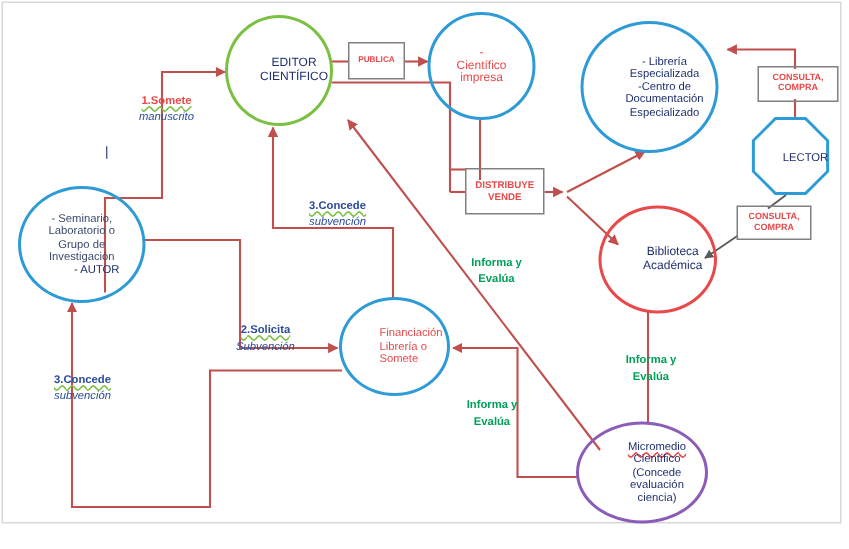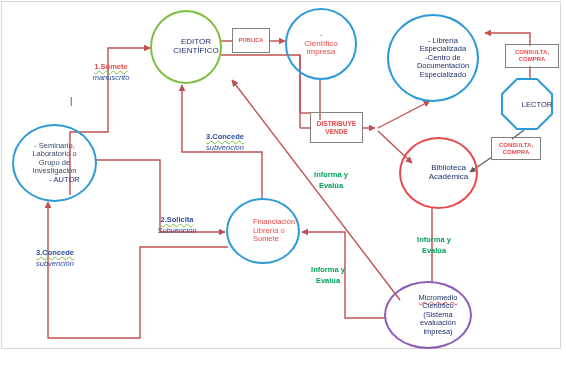--- a/index.html
+++ b/index.html
@@ -241,23 +241,23 @@
       <span>Financiación</span><br>
       <span>Librería o</span><br>
       <span>Somete</span>
     </div>
   </div>
 
   <div class="node ellipse b-purple" style="left:384px;top:281px;width:88px;height:68px;font-size:7.5px;">
     <div class="txt t-navy">
       <span style="text-decoration:underline;text-decoration-color:#e8494a;text-decoration-style:wavy;">Micromedio</span><br>
       <span>Científico</span><br>
-      <span>(Sistema</span><br>
+      <span>(Concede</span><br>
       <span>evaluación</span><br>
-      <span>impresa)</span>
+      <span>ciencia)</span>
     </div>
   </div>
 
   <div class="label" style="left:78px;top:62px;width:66px;font-size:7.5px;">
     <div class="lbl-red-u">1.Somete</div>
     <div class="lbl-navy">manuscrito</div>
   </div>
 
   <div class="stray-tick" style="left:70px;top:96px;">|</div>
 

